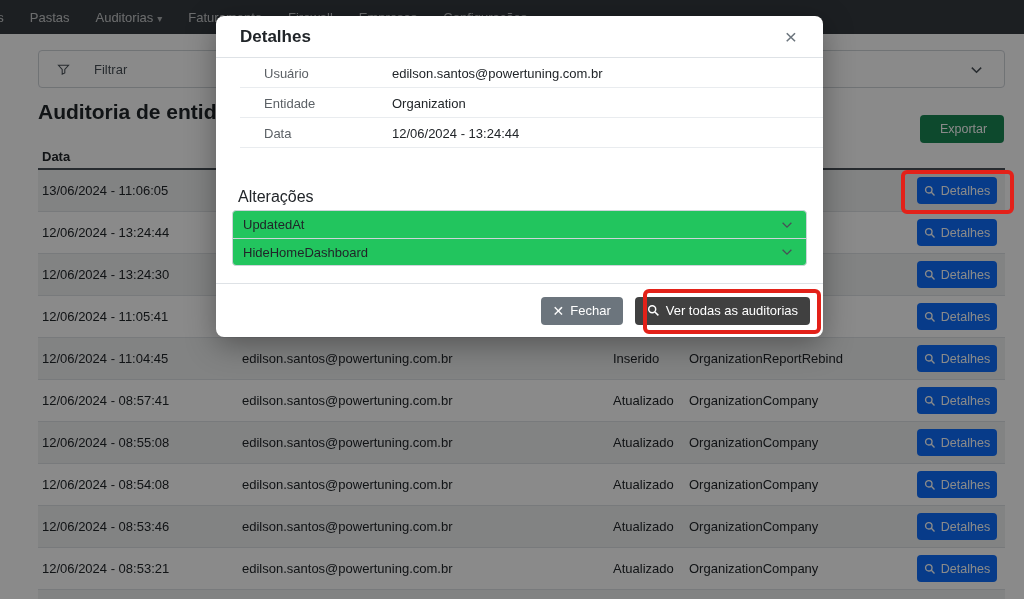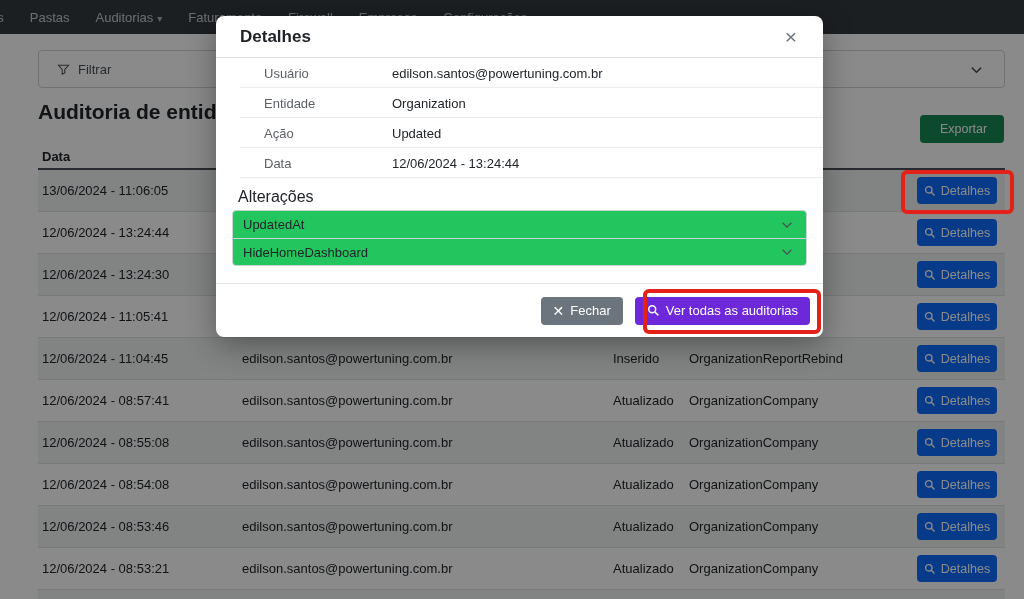--- a/index.html
+++ b/index.html
@@ -9,21 +9,21 @@
   
   .navbar{position:absolute;left:0;top:0;width:1024px;height:34px;background:#343a40;
           display:flex;align-items:center;padding-left:4px;}
   .nav-item{color:rgba(255,255,255,0.72);font-size:13px;padding:0 13px;white-space:nowrap;cursor:pointer;}
   .nav-item.first{margin-left:-14px;padding-left:0;}
   .nav-caret{font-size:10px;margin-left:4px;color:rgba(255,255,255,0.6);}
 
   .filter-bar{position:absolute;left:38px;top:50px;width:967px;height:38px;background:#fff;
               border:1px solid #cfd4d9;border-radius:4px;display:flex;align-items:center;
               justify-content:space-between;padding:0 20px 0 18px;cursor:pointer;}
-  .filter-left{display:flex;align-items:center;gap:8px;color:#495057;font-size:13px;}
+  .filter-left{display:flex;align-items:center;gap:24px;color:#495057;font-size:13px;}
   .page-title{position:absolute;left:38px;top:100px;font-size:21px;font-weight:600;color:#212529;}
 
   .btn-export{position:absolute;left:920px;top:115px;width:84px;height:28px;background:#198754;
               color:#fff;border:none;border-radius:4px;font-size:12.5px;display:flex;
               align-items:center;justify-content:center;gap:19px;cursor:pointer;}
   .btn-export .caret{font-size:9px;}
 
   .table-wrap{position:absolute;left:38px;top:145px;width:967px;}
   .thead{position:relative;height:25px;border-bottom:2px solid #495057;}
   .th-data{position:absolute;left:4px;top:4px;font-size:13px;font-weight:700;color:#212529;}
@@ -54,21 +54,21 @@
   .alteracoes-label{position:absolute;left:22px;top:172px;font-size:16px;font-weight:500;color:#212529;}
   .accordion{position:absolute;left:16px;top:194px;width:575px;border:1px solid #ced4da;border-radius:4px;background:#22c55e;}
   .acc-item{position:relative;height:27px;display:flex;align-items:center;padding:0 12px 0 10px;cursor:pointer;}
   .acc-item + .acc-item{border-top:1px solid #ced4da;}
   .acc-label{font-size:13px;color:#212529;}
   .acc-chevron{margin-left:auto;display:flex;align-items:center;color:#495057;}
   .modal-footer{position:absolute;left:0;top:267px;width:607px;height:54px;border-top:1px solid #dee2e6;
                 display:flex;align-items:center;justify-content:flex-end;gap:12px;padding-right:13px;}
   .btn-fechar{height:28px;background:#6c757d;color:#fff;border:none;border-radius:4px;
               font-size:13px;display:flex;align-items:center;gap:6px;padding:0 12px;cursor:pointer;}
-  .btn-ver{height:28px;background:#6d28d9;color:#fff;border:none;border-radius:4px;
+  .btn-ver{height:28px;background:#404040;color:#fff;border:none;border-radius:4px;
            font-size:13px;display:flex;align-items:center;gap:6px;padding:0 12px;cursor:pointer;}
 
   
   .hl-box{position:absolute;border:4px solid #e32119;border-radius:6px;z-index:20;pointer-events:none;}
   .hl-1{left:901px;top:170px;width:113px;height:44px;}
   .hl-2{left:643px;top:289px;width:178px;height:45px;}
 
   svg{display:block;}
 </style>
 </head>
@@ -283,24 +283,20 @@
       <button class="modal-close">×</button>
     </div>
 
     <div class="info-row">
       <span class="info-label">Usuário</span>
       <span class="info-value">edilson.santos@powertuning.com.br</span>
     </div>
     <div class="info-row">
       <span class="info-label">Entidade</span>
       <span class="info-value">Organization</span>
-    </div>
-    <div class="info-row">
-      <span class="info-label">Ação</span>
-      <span class="info-value">Updated</span>
     </div>
     <div class="info-row">
       <span class="info-label">Data</span>
       <span class="info-value">12/06/2024 - 13:24:44</span>
     </div>
 
     <div class="alteracoes-label">Alterações</div>
 
     <div class="accordion">
       <div class="acc-item">

